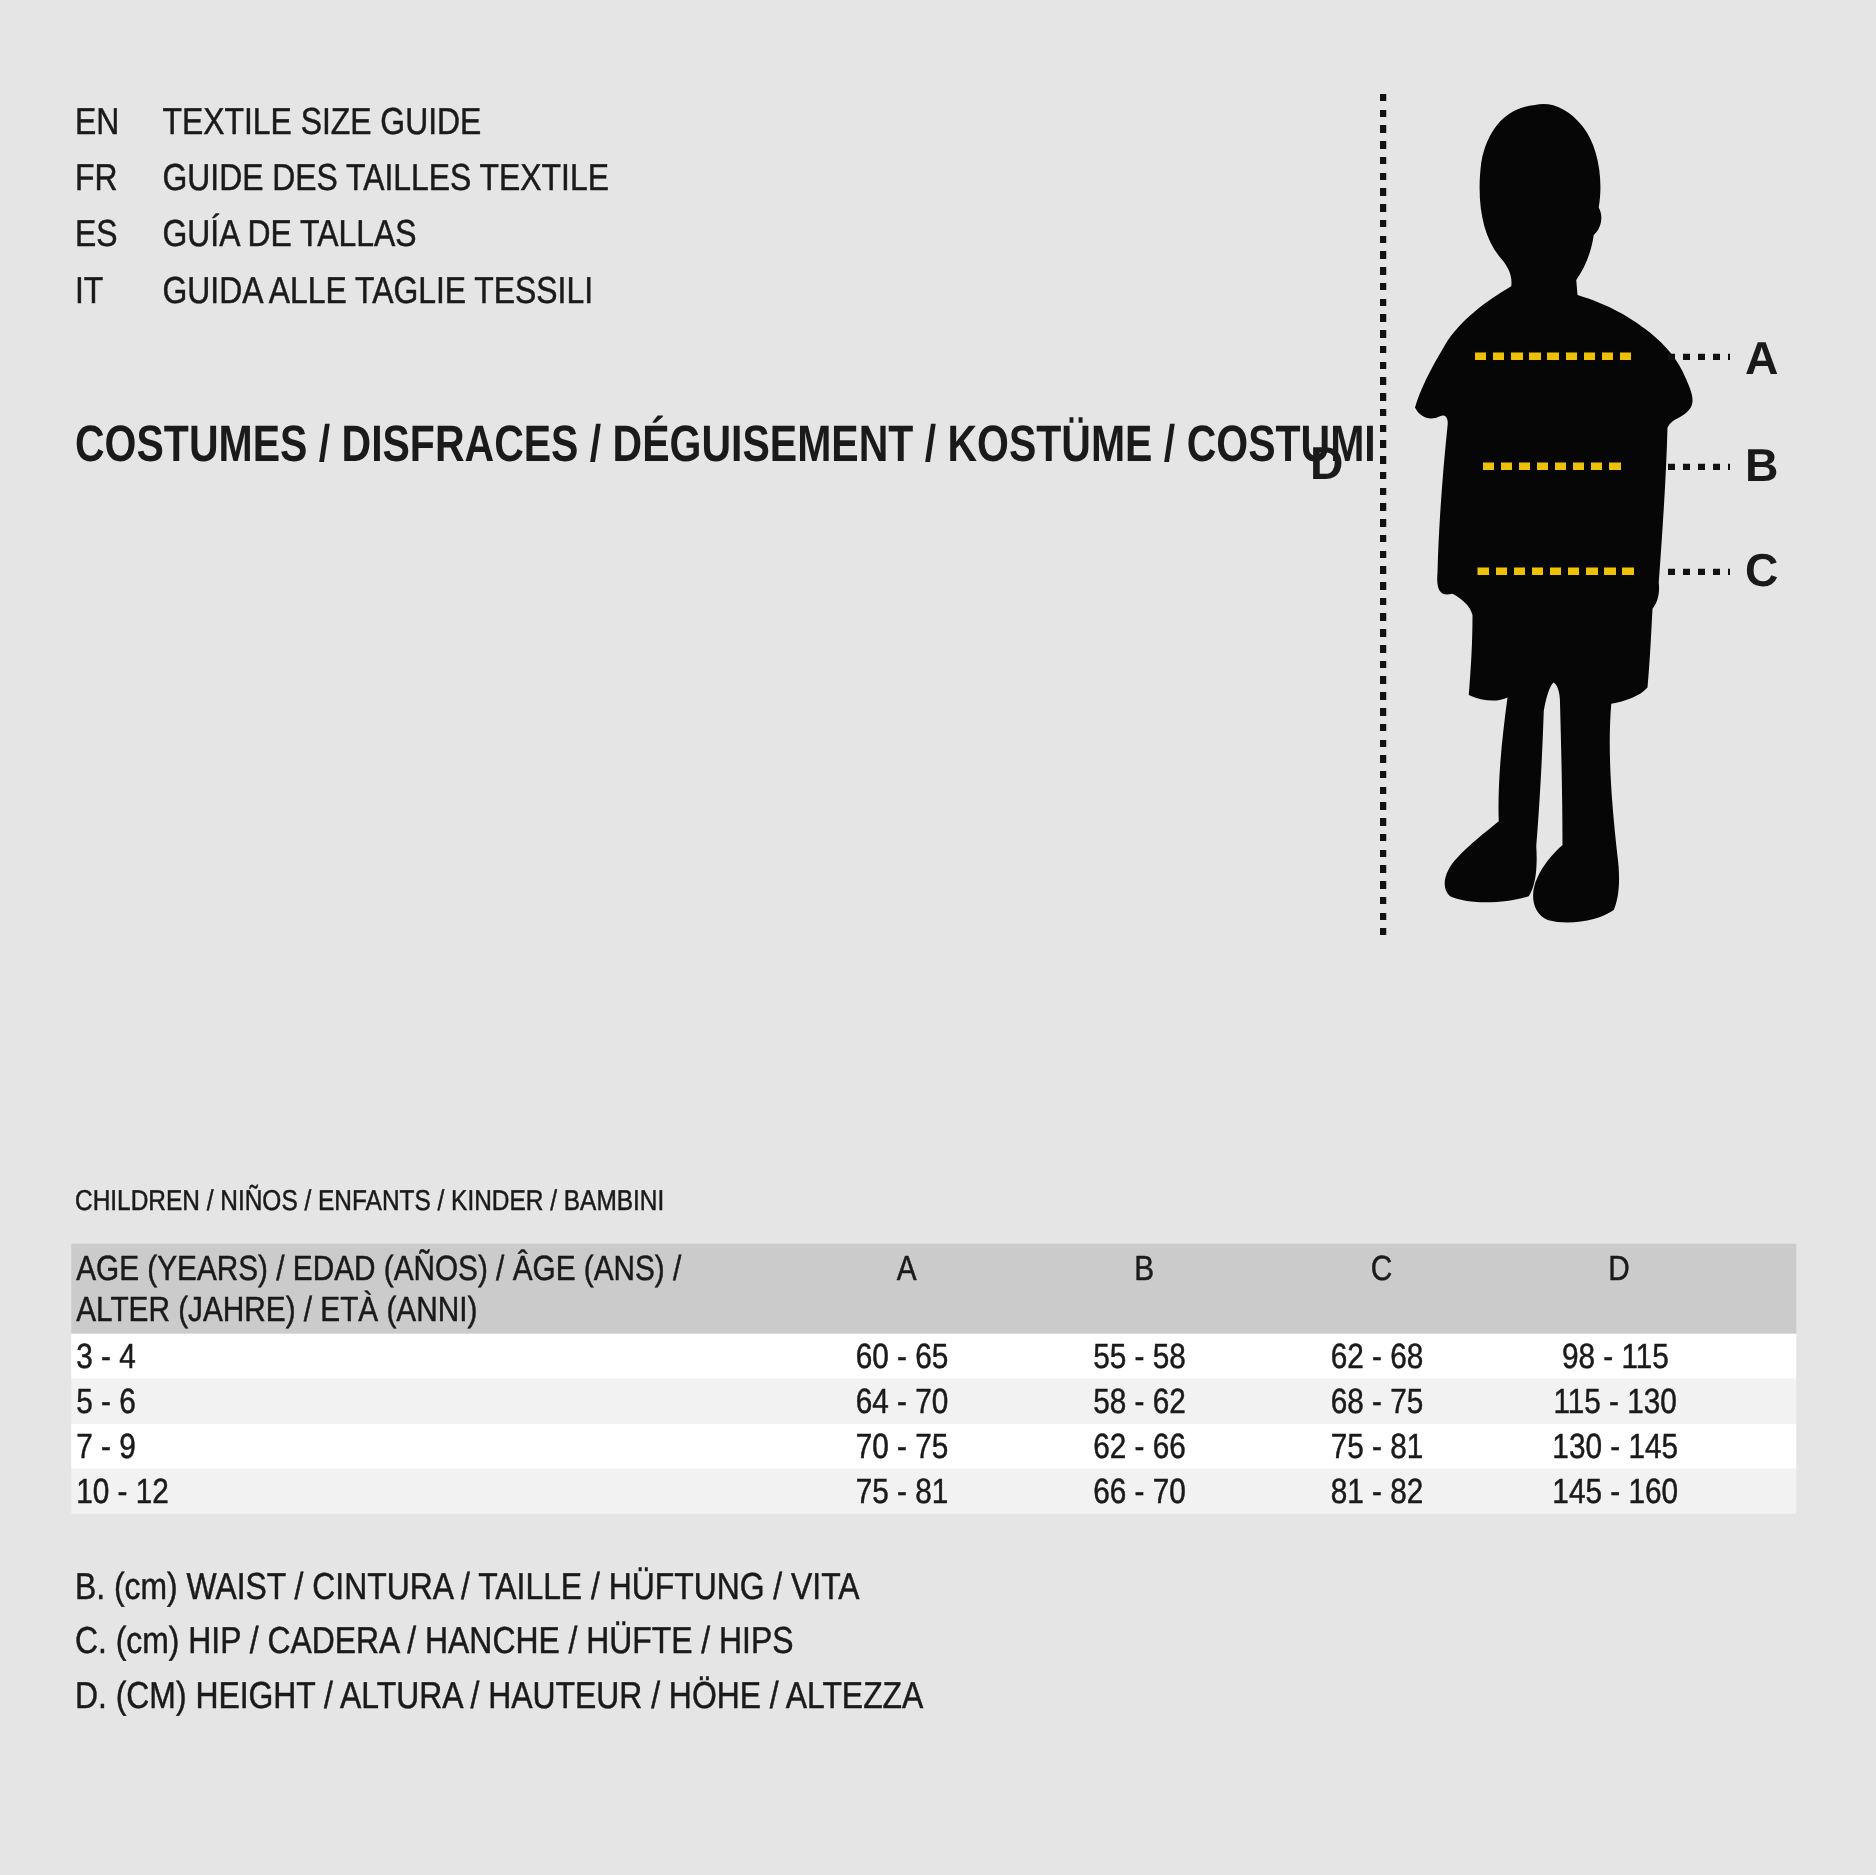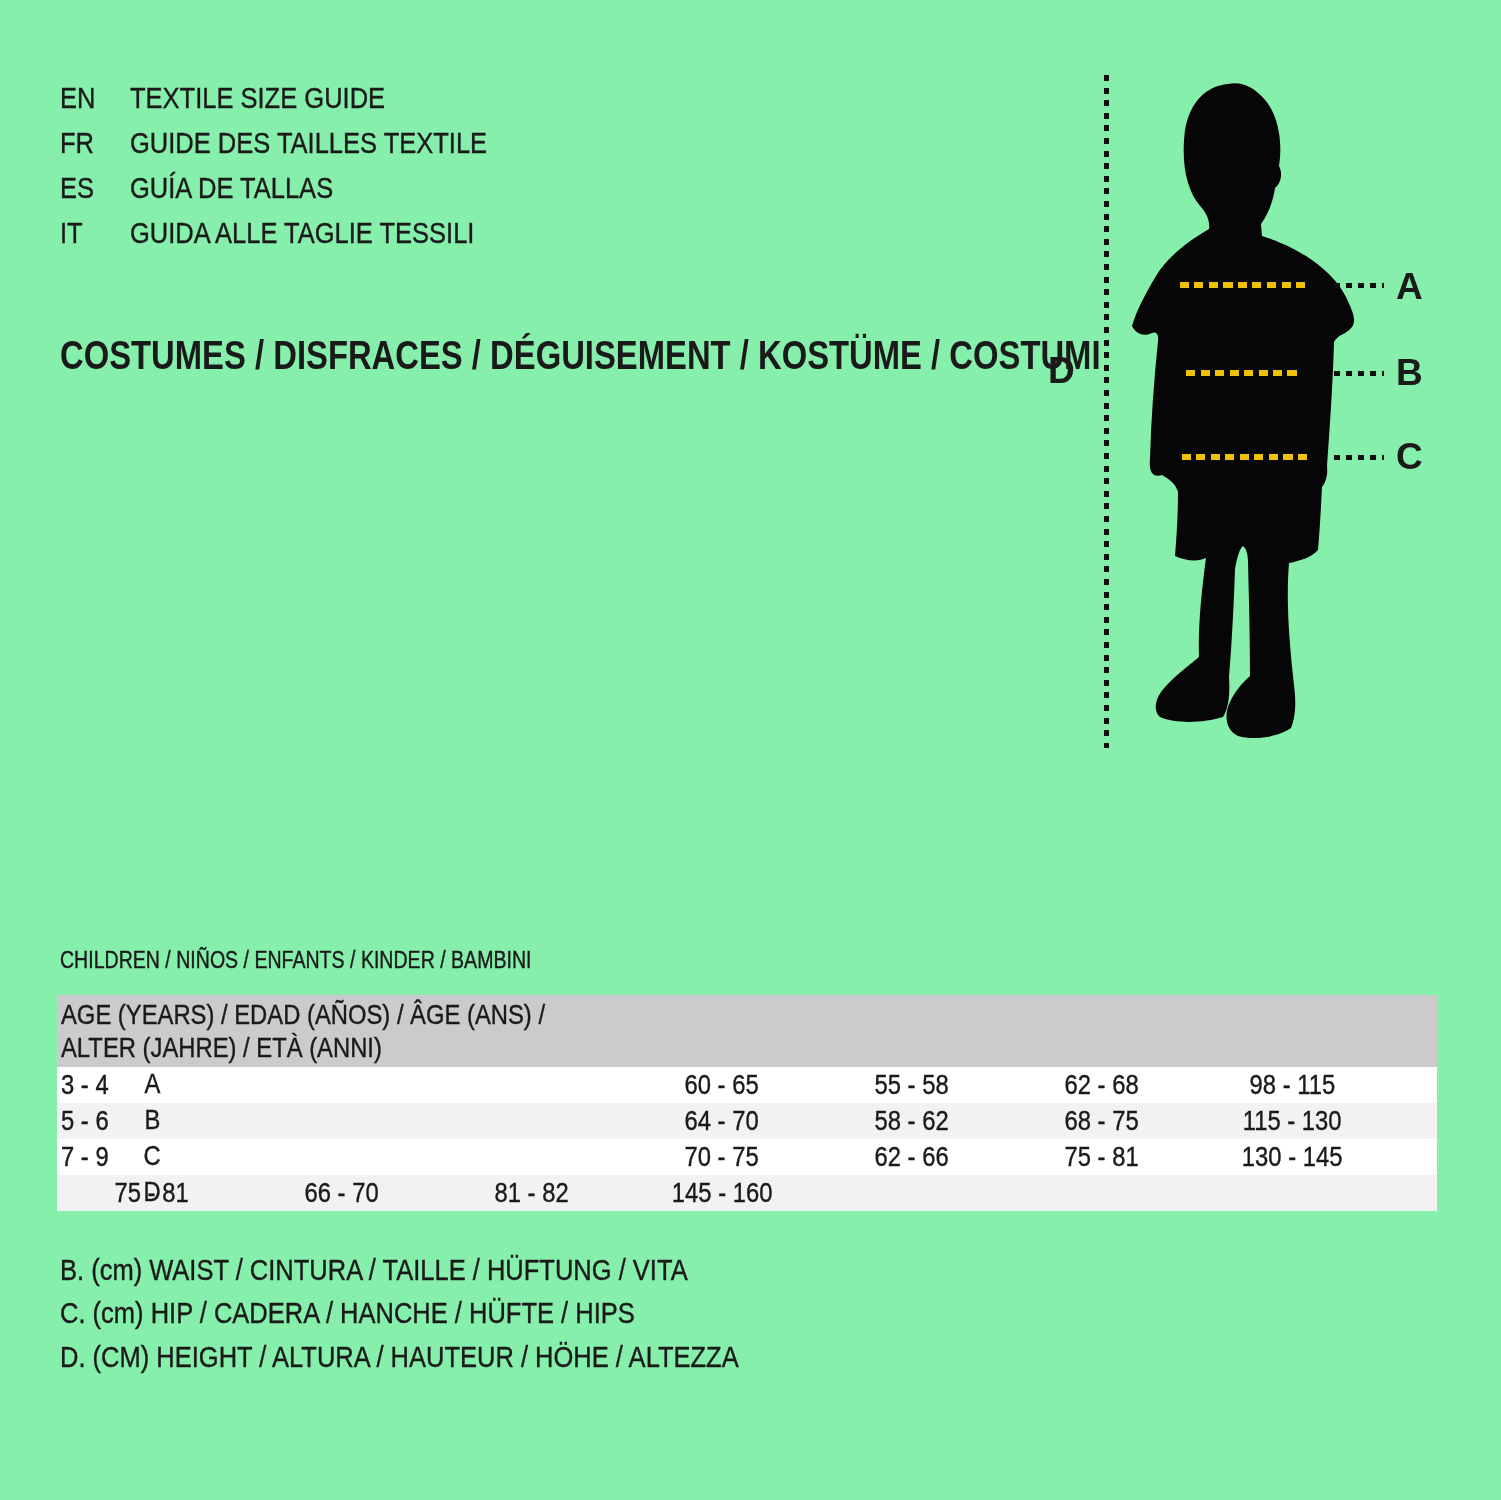--- a/index.html
+++ b/index.html
@@ -1,17 +1,17 @@
 <!DOCTYPE html>
 <html><head>
 <meta charset="utf-8">
 <style>
   html,body{margin:0;padding:0;background:#ffffff;}
   #canvas{
-    position:relative;width:1501px;height:1500px;background:#86efac;overflow:hidden;
+    position:relative;width:1501px;height:1500px;background:#e5e5e5;overflow:hidden;
     font-family:"Liberation Sans","DejaVu Sans",sans-serif;
     color:var(--text,#1a1a1a);
     -webkit-text-stroke:0.4px currentColor;
   }
   .abs{position:absolute;}
   
   .cx{display:inline-block;transform:scaleX(.85);transform-origin:0 50%;white-space:nowrap;}
   .cx8{display:inline-block;transform:scaleX(.8);transform-origin:0 50%;white-space:nowrap;}
 
   
@@ -29,21 +29,21 @@
   .h-dots{position:absolute;height:5px;background-image:repeating-linear-gradient(90deg,var(--ink,#111) 0 6px,transparent 6px 12px);}
   .m-label{position:absolute;font-weight:700;font-size:37px;line-height:37px;-webkit-text-stroke:0;}
   #silhouette-svg{position:absolute;left:1128px;top:80px;width:244px;height:662px;}
   #silhouette-svg path{fill:var(--silhouette,#060606);}
 
   
   #section-heading{left:60px;top:945px;font-size:23px;line-height:30px;}
 
   
   #size-table{left:57px;top:995px;width:1380px;font-size:28px;}
-  .t-header{display:flex;height:72px;background:var(--header-bg,#cbcbcb);padding-right:50px;box-sizing:border-box;flex-direction:column;}
+  .t-header{display:flex;height:72px;background:var(--header-bg,#cbcbcb);padding-right:50px;box-sizing:border-box;}
   .t-row{display:flex;height:36px;background:#fff;padding-right:50px;box-sizing:border-box;}
   .t-row.alt{background:var(--stripe-bg,#f2f2f2);}
   .col-age{flex:1;text-align:left;padding-left:4px;line-height:36px;}
   .t-header .col-age{line-height:33px;padding-top:3px;}
   .col-val{width:190px;flex:none;text-align:center;line-height:36px;}
   .t-header .col-val{line-height:33px;padding-top:3px;}
   .col-val .cx{transform-origin:50% 50%;}
 
   
   #legend{left:60px;top:1248px;font-size:30px;}
@@ -168,20 +168,21 @@
       <div class="col-val"><span class="cx">115 - 130</span></div>
     </div>
     <div class="t-row">
       <div class="col-age"><span class="cx">7 - 9</span></div>
       <div class="col-val"><span class="cx">70 - 75</span></div>
       <div class="col-val"><span class="cx">62 - 66</span></div>
       <div class="col-val"><span class="cx">75 - 81</span></div>
       <div class="col-val"><span class="cx">130 - 145</span></div>
     </div>
     <div class="t-row alt">
+      <div class="col-age"><span class="cx">10 - 12</span></div>
       <div class="col-val"><span class="cx">75 - 81</span></div>
       <div class="col-val"><span class="cx">66 - 70</span></div>
       <div class="col-val"><span class="cx">81 - 82</span></div>
       <div class="col-val"><span class="cx">145 - 160</span></div>
     </div>
   </div>
 
   <div id="legend" class="abs">
     <div class="legend-line"><span class="cx">B. (cm) WAIST / CINTURA / TAILLE / HÜFTUNG / VITA</span></div>
     <div class="legend-line"><span class="cx">C. (cm) HIP / CADERA / HANCHE / HÜFTE / HIPS</span></div>

